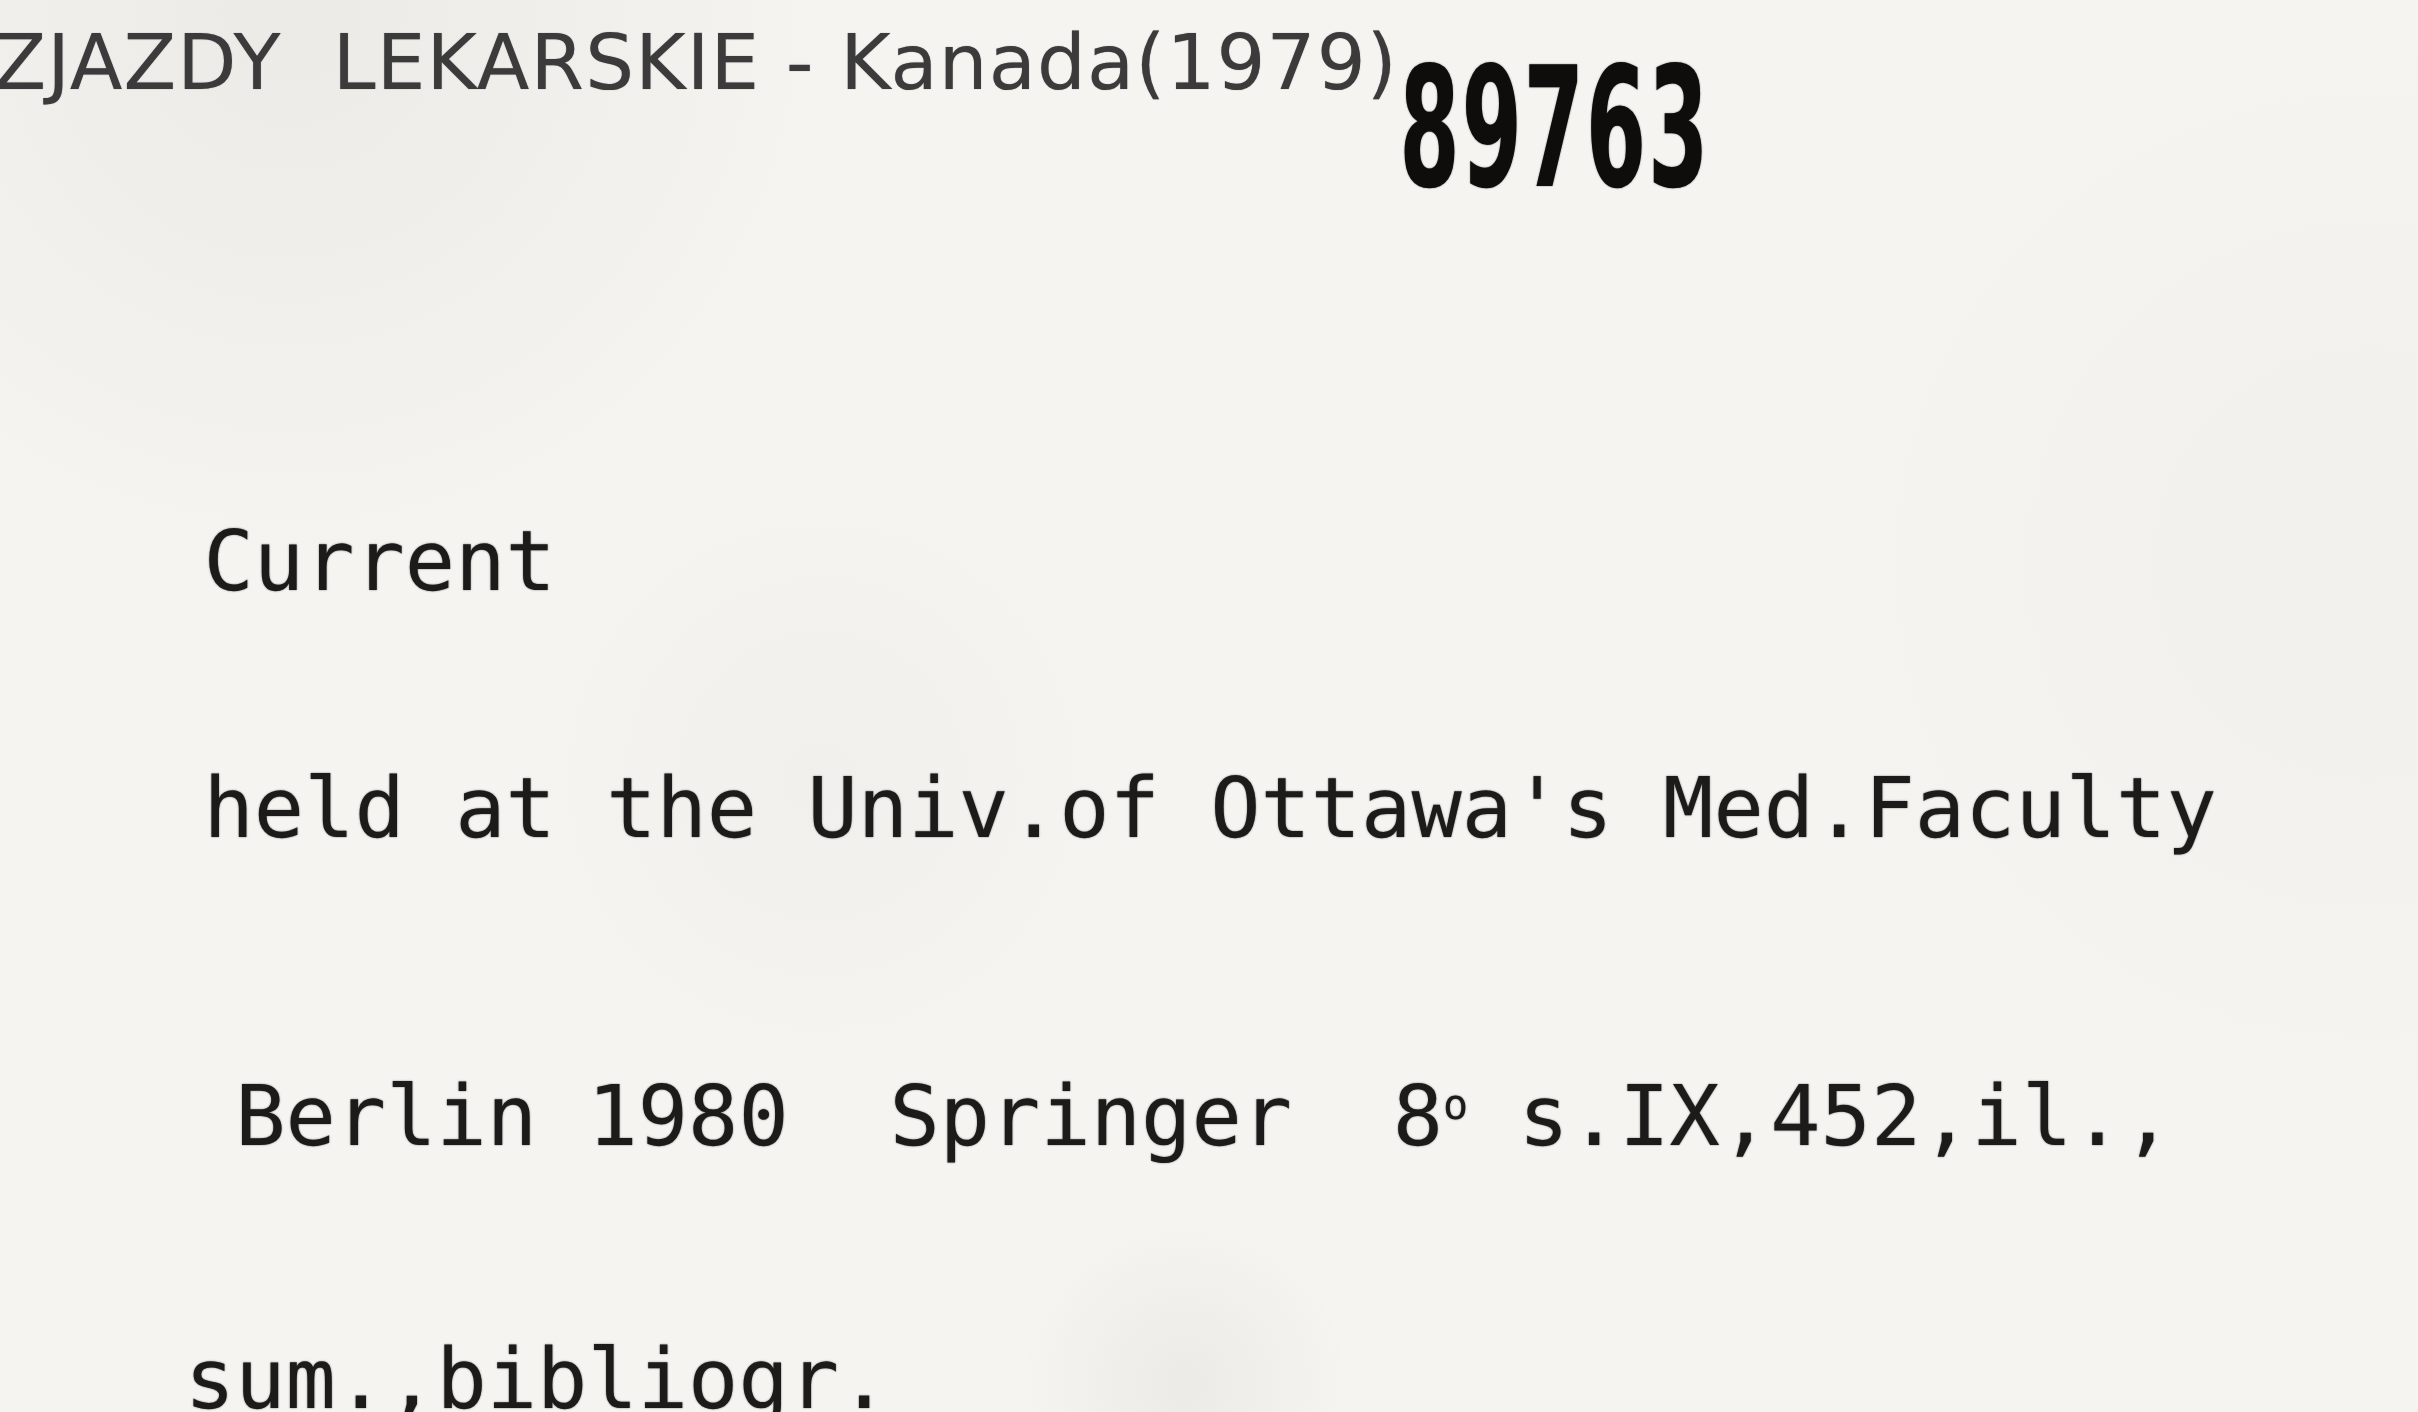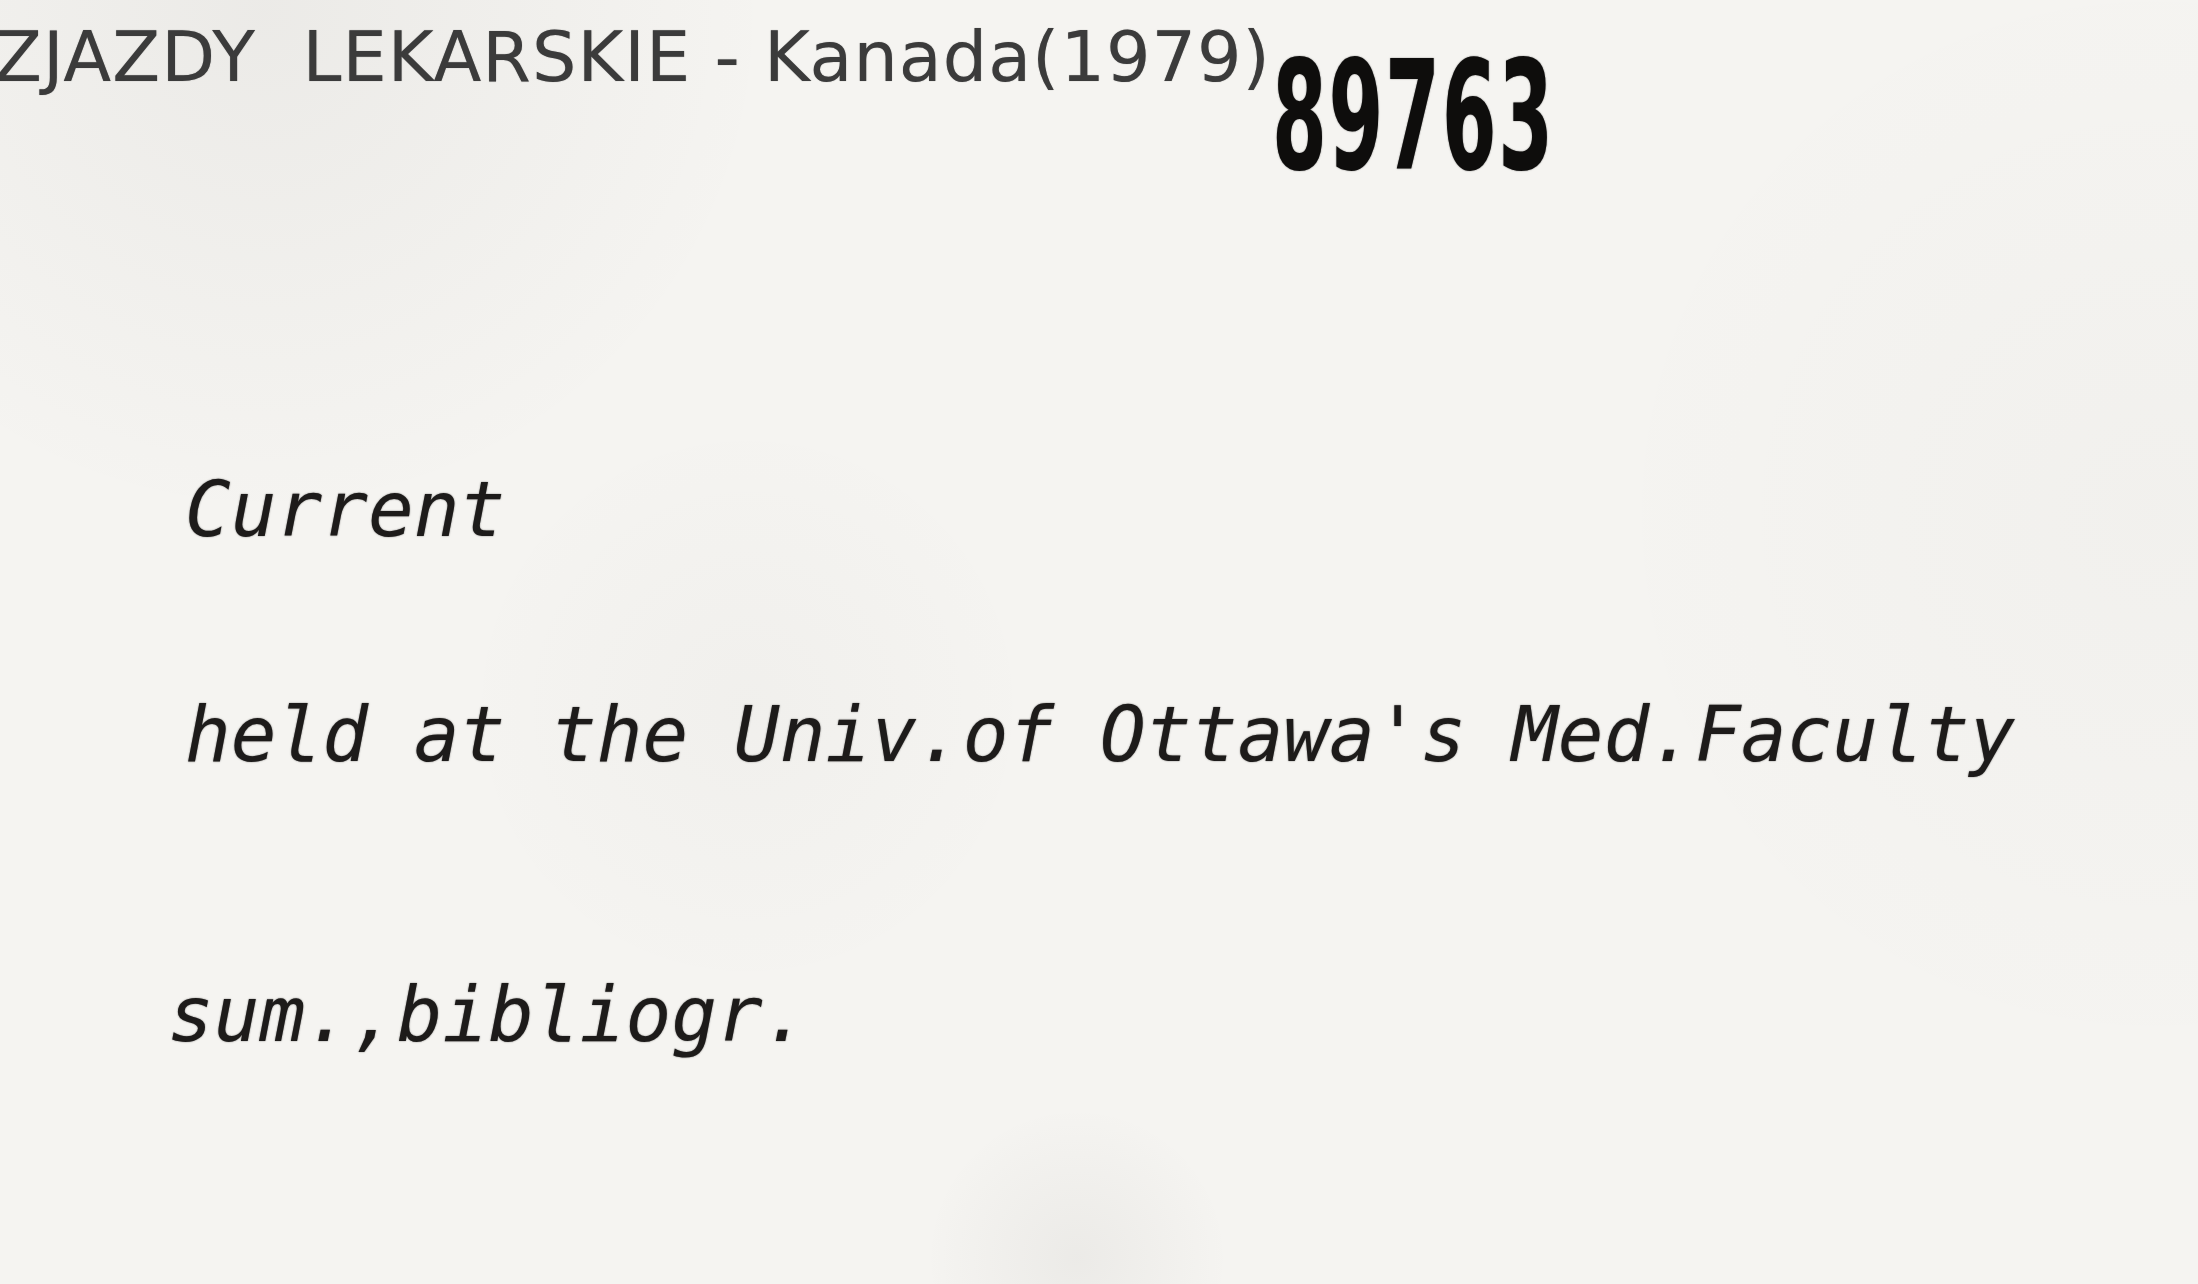--- a/index.html
+++ b/index.html
@@ -61,21 +61,20 @@
     top: 322px;
   }
 
   .imprint-block {
     left: 168px;
     top: 827px;
   }
 
   .line {
     white-space: pre;
-    font-style: italic;
   }
 
   sup.octavo {
     font-size: 0.5em;
     vertical-align: baseline;
     position: relative;
     top: -0.62em;
   }
 </style>
 </head>
@@ -86,14 +85,15 @@
 <div class="stamp">89763</div>
 
 <div class="typewritten title-block">
   <div class="line">Current</div>
   <div class="line">held at the Univ.of Ottawa's Med.Faculty</div>
   
   
 </div>
 
 <div class="typewritten imprint-block">
+  <div class="line"><span> Berlin 1980  Springer  8</span><sup class="octavo">o</sup><span> s.IX,452,il.,</span></div>
   <div class="line">sum.,bibliogr.</div>
 </div>
 
 </body></html>

